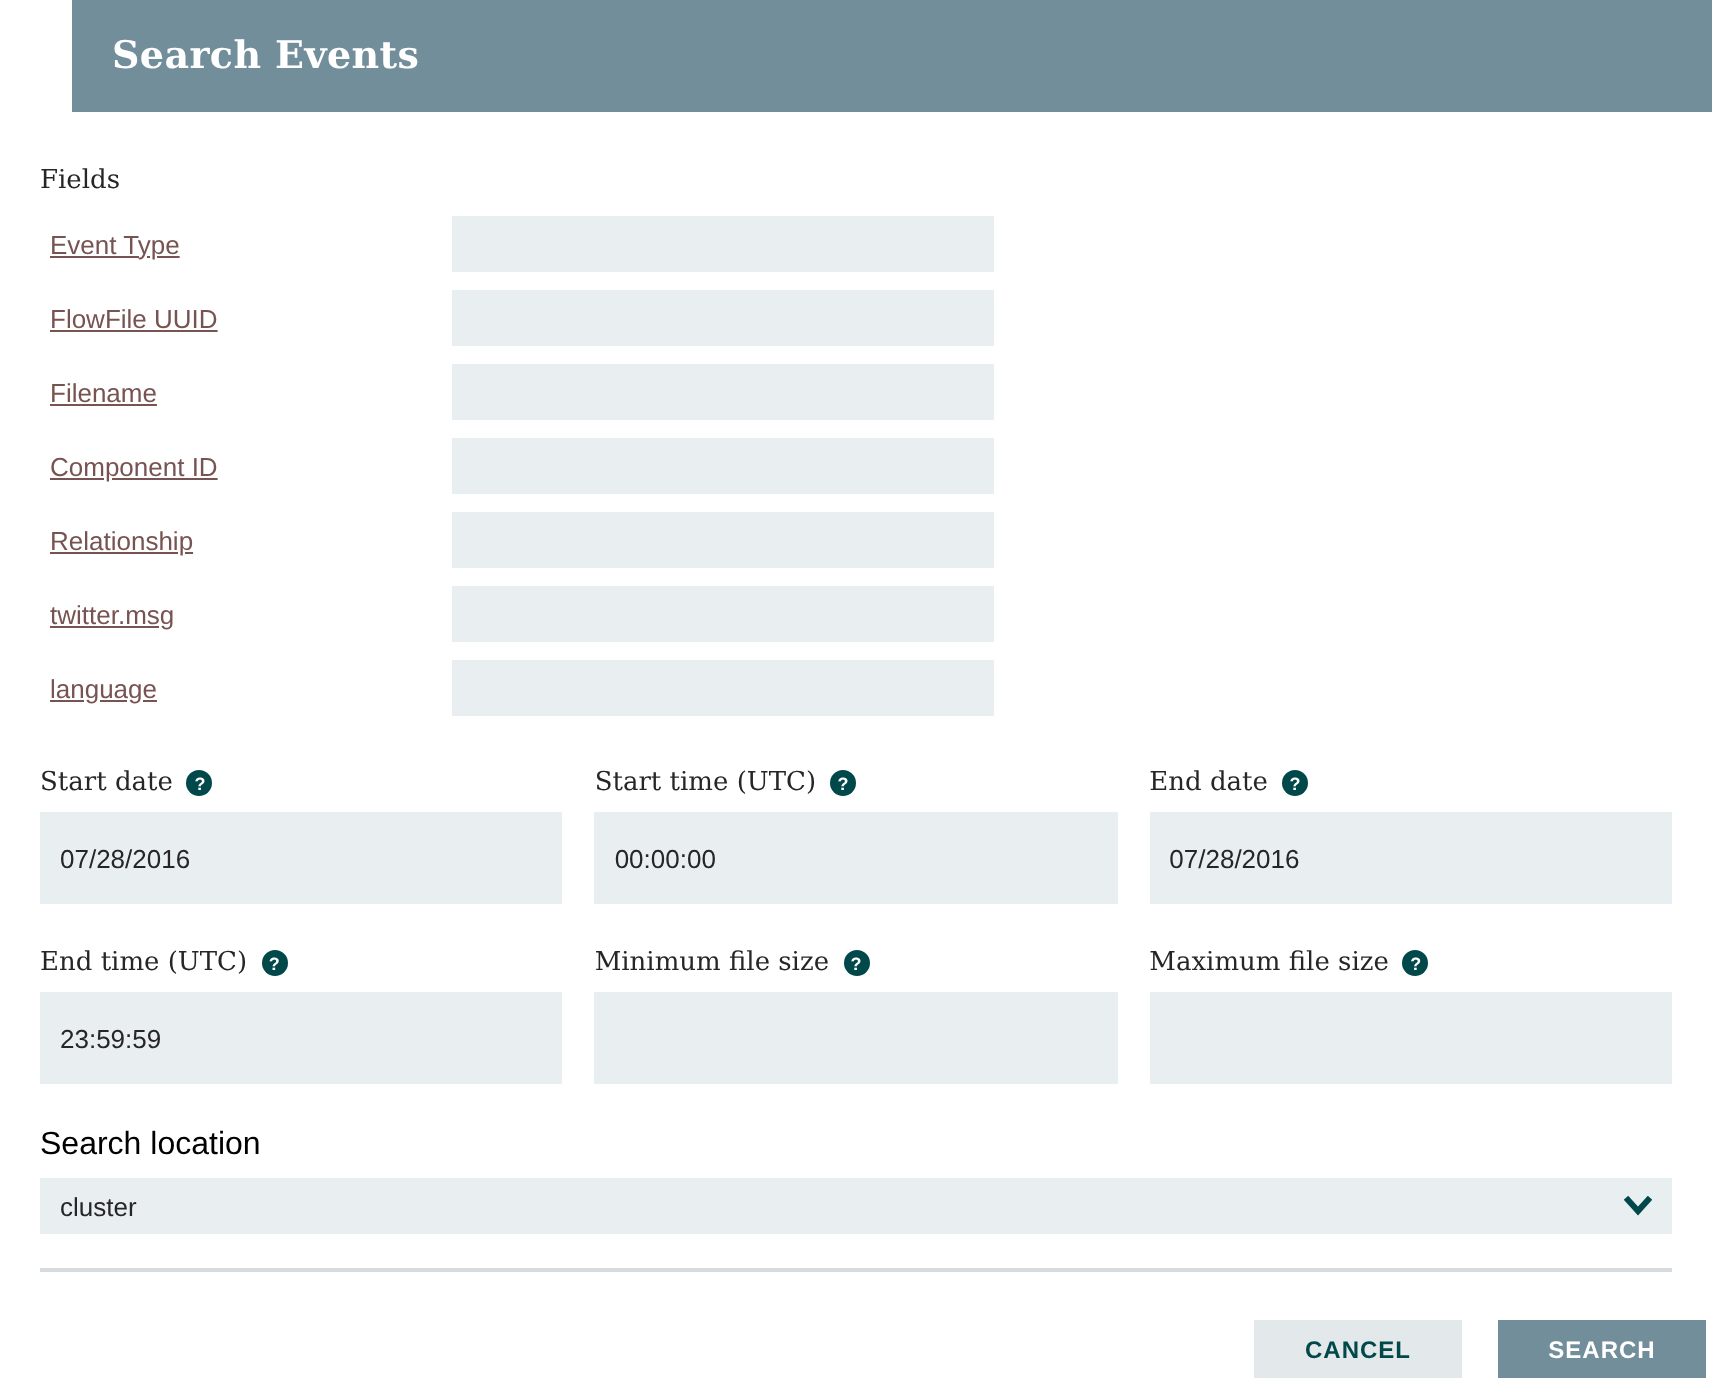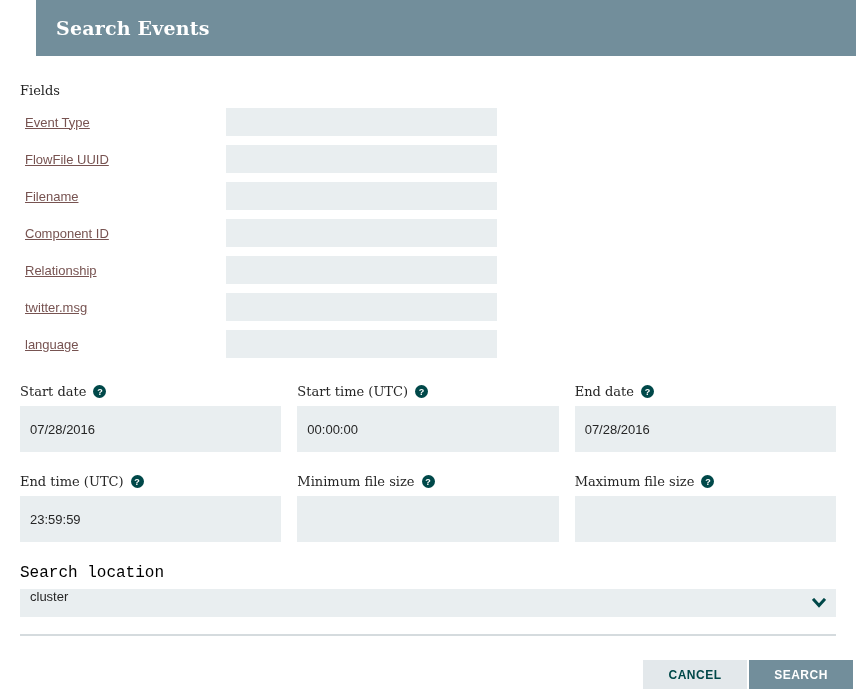--- a/index.html
+++ b/index.html
@@ -108,20 +108,21 @@
   }
 
   
   .location-section { margin-top: 22px; }
   .select-box {
     position: relative;
     margin-top: 7px;
     height: 28px;
     background: #E9EEF0;
     display: flex;
+    align-items: center;
     padding: 0 10px;
     font-size: 13px;
     color: #262626;
     cursor: pointer;
   }
   .select-chevron {
     position: absolute;
     right: 10px;
     top: 50%;
     transform: translateY(-50%);
@@ -132,21 +133,21 @@
     margin-top: 17px;
     border-top: 2px solid #D5DBDE;
   }
 
   
   .footer {
     position: absolute;
     right: 3px;
     bottom: 3px;
     display: flex;
-    gap: 2px;
+    gap: 18px;
   }
   .btn {
     height: 29px;
     min-width: 104px;
     border: none;
     font-family: "Liberation Sans", sans-serif;
     font-size: 12px;
     font-weight: bold;
     letter-spacing: 0.5px;
     cursor: pointer;
@@ -236,21 +237,21 @@
     <div class="form-group">
       <div class="group-label">
         <span>Maximum file size</span>
         <span class="help-icon">?</span>
       </div>
       <input type="text" value="" style="">
     </div>
   </div>
 
   <div class="location-section">
-    <div class="group-label" style="margin-bottom:1px;font-family:Liberation Mono, monospace;">Search location</div>
+    <div class="group-label" style="margin-bottom:1px;">Search location</div>
     <div class="select-box">
       <span>cluster</span>
       <span class="select-chevron">
         <svg width="14" height="10" viewBox="0 0 14 10">
           <polyline points="2,2 7,7.5 12,2" fill="none" stroke="#004849" stroke-width="3" stroke-linecap="square"></polyline>
         </svg>
       </span>
     </div>
   </div>
 

